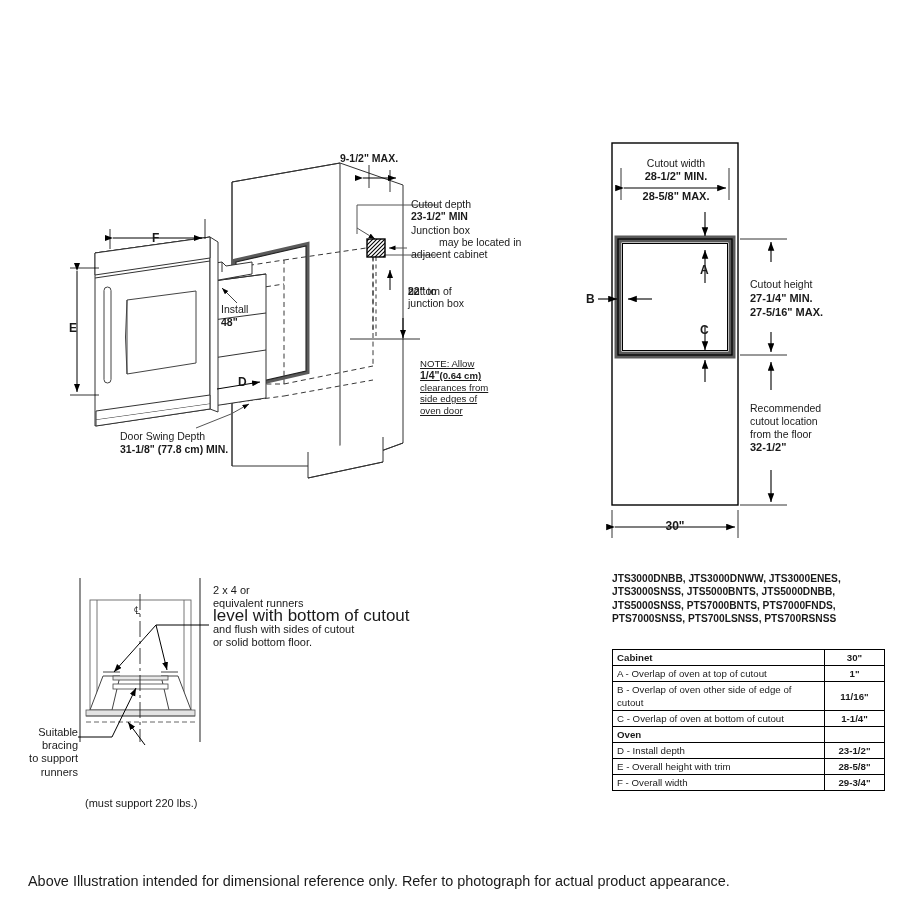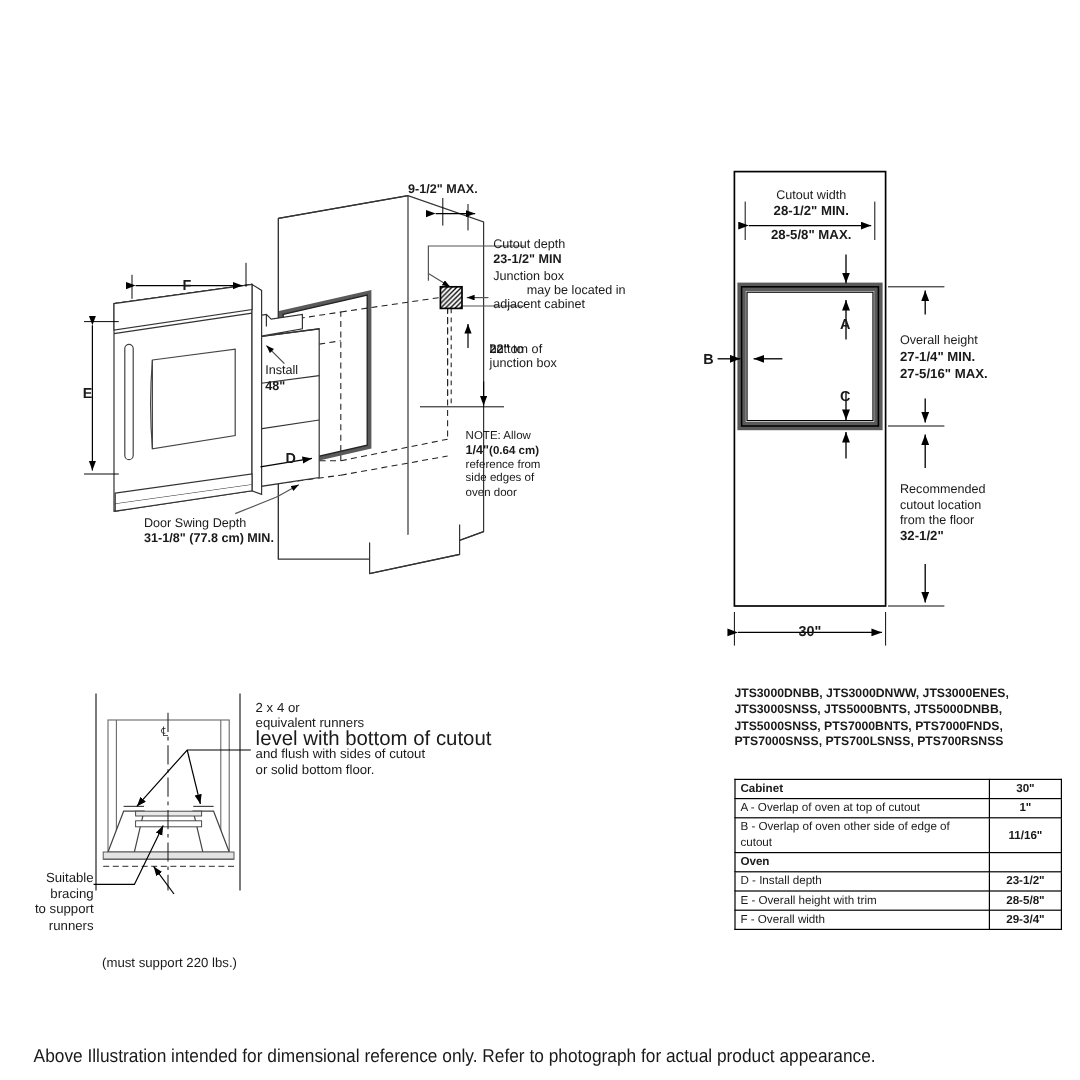--- a/index.html
+++ b/index.html
@@ -245,44 +245,44 @@
 
 <div style="position:absolute;left:408px;top:285px;">
   <div class="lbl"><span class="b">22"</span><span> to</span></div>
   <div class="lbl" style="position:static;">bottom of</div>
   <div class="lbl" style="position:static;">junction box</div>
 </div>
 
 <div class="lbl" style="left:221px;top:303px;">Install</div>
 <div class="lbl b" style="left:221px;top:316px;">48"</div>
 
-<div style="position:absolute;left:388px;top:358px;">
+<div style="position:absolute;left:420px;top:358px;text-decoration:underline;">
   <div class="lbl sm" style="position:static;">NOTE: Allow</div>
   <div class="lbl" style="position:static;"><span class="b">1/4"</span><span class="b sm">(0.64 cm)</span></div>
-  <div class="lbl sm" style="position:static;">reference from</div>
+  <div class="lbl sm" style="position:static;">clearances from</div>
   <div class="lbl sm" style="position:static;">side edges of</div>
   <div class="lbl sm" style="position:static;">oven door</div>
 </div>
 
 <div class="lbl" style="left:120px;top:430px;">Door Swing Depth</div>
 <div class="lbl b" style="left:120px;top:443px;">31-1/8" (77.8 cm) MIN.</div>
 
 <div class="dimltr" style="left:69px;top:321px;">E</div>
 <div class="dimltr" style="left:152px;top:231px;">F</div>
 <div class="dimltr" style="left:238px;top:375px;">D</div>
 
 <div class="lbl ctr" style="left:620px;top:157px;width:112px;">Cutout width</div>
 <div class="lbl b ctr" style="left:620px;top:170px;width:112px;font-size:11px;">28-1/2" MIN.</div>
 <div class="lbl b ctr" style="left:620px;top:190px;width:112px;font-size:11px;">28-5/8" MAX.</div>
 
 <div class="dimltr" style="left:700px;top:263px;">A</div>
 <div class="dimltr" style="left:700px;top:323px;">C</div>
 <div class="dimltr" style="left:586px;top:292px;">B</div>
 
-<div class="lbl" style="left:750px;top:278px;">Overall height</div>
+<div class="lbl" style="left:750px;top:278px;">Cutout height</div>
 <div class="lbl b" style="left:750px;top:292px;font-size:11px;">27-1/4" MIN.</div>
 <div class="lbl b" style="left:750px;top:306px;font-size:11px;">27-5/16" MAX.</div>
 
 <div class="lbl" style="left:750px;top:402px;">Recommended</div>
 <div class="lbl" style="left:750px;top:415px;">cutout location</div>
 <div class="lbl" style="left:750px;top:428px;">from the floor</div>
 <div class="lbl b" style="left:750px;top:441px;font-size:11px;">32-1/2"</div>
 
 <div class="lbl b ctr" style="left:625px;top:520px;width:100px;font-size:12px;">30"</div>
 
@@ -318,20 +318,24 @@
   </tr>
   <tr>
     <td>A - Overlap of oven at top of cutout</td>
     <td class="v">1"</td>
   </tr>
   <tr>
     <td>B - Overlap of oven other side of edge of cutout</td>
     <td class="v">11/16"</td>
   </tr>
   <tr>
+    <td>C - Overlap of oven at bottom of cutout</td>
+    <td class="v">1-1/4"</td>
+  </tr>
+  <tr>
     <td class="hd">Oven</td>
     <td class="v"></td>
   </tr>
   <tr>
     <td>D - Install depth</td>
     <td class="v">23-1/2"</td>
   </tr>
   <tr>
     <td>E - Overall height with trim</td>
     <td class="v">28-5/8"</td>

